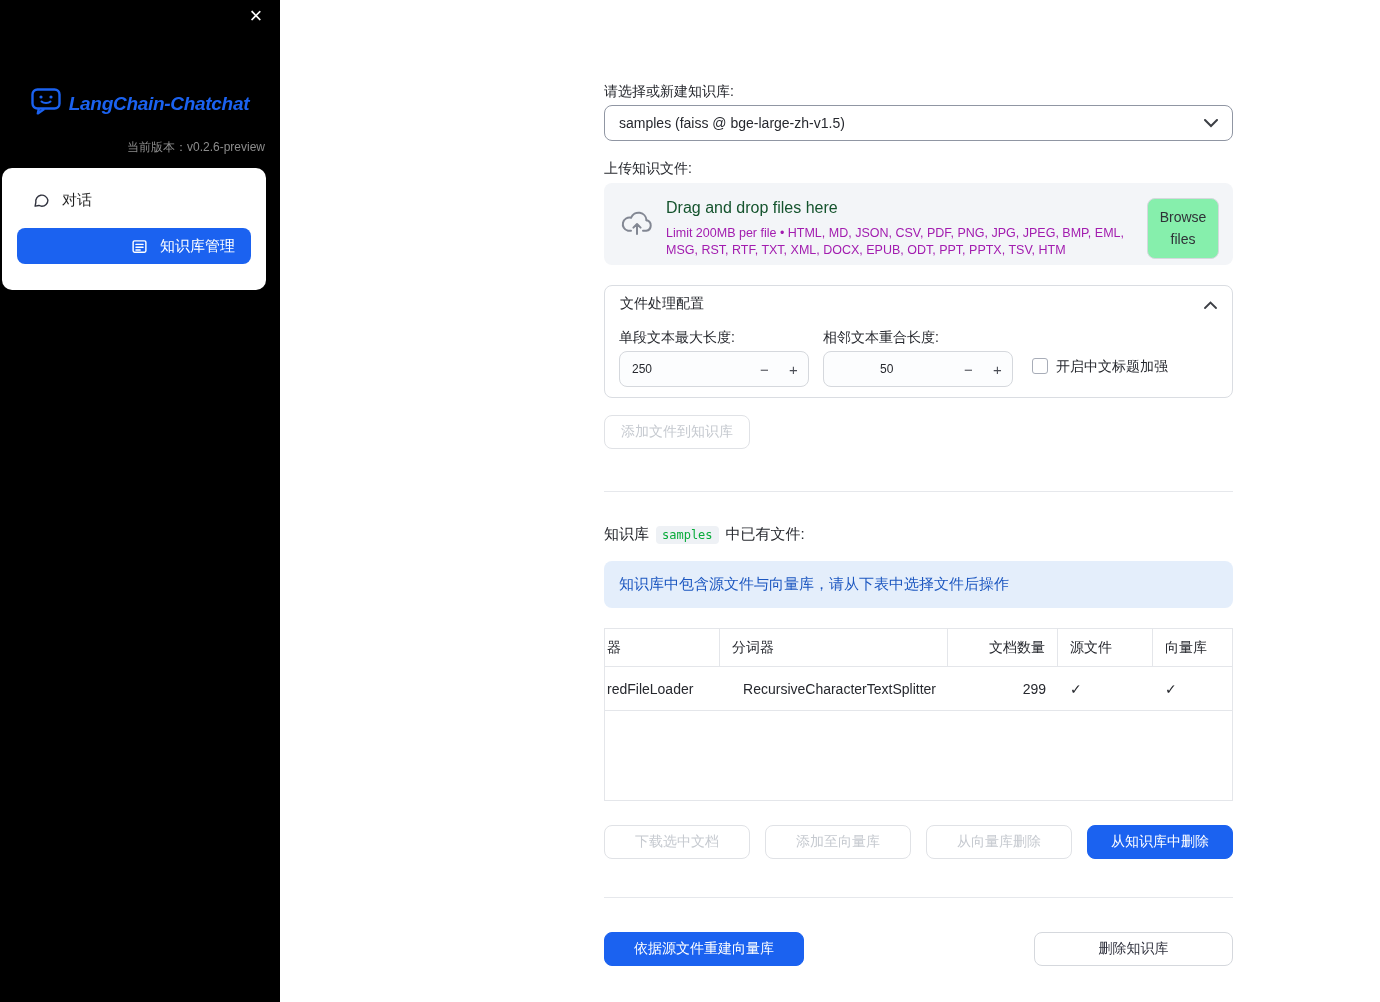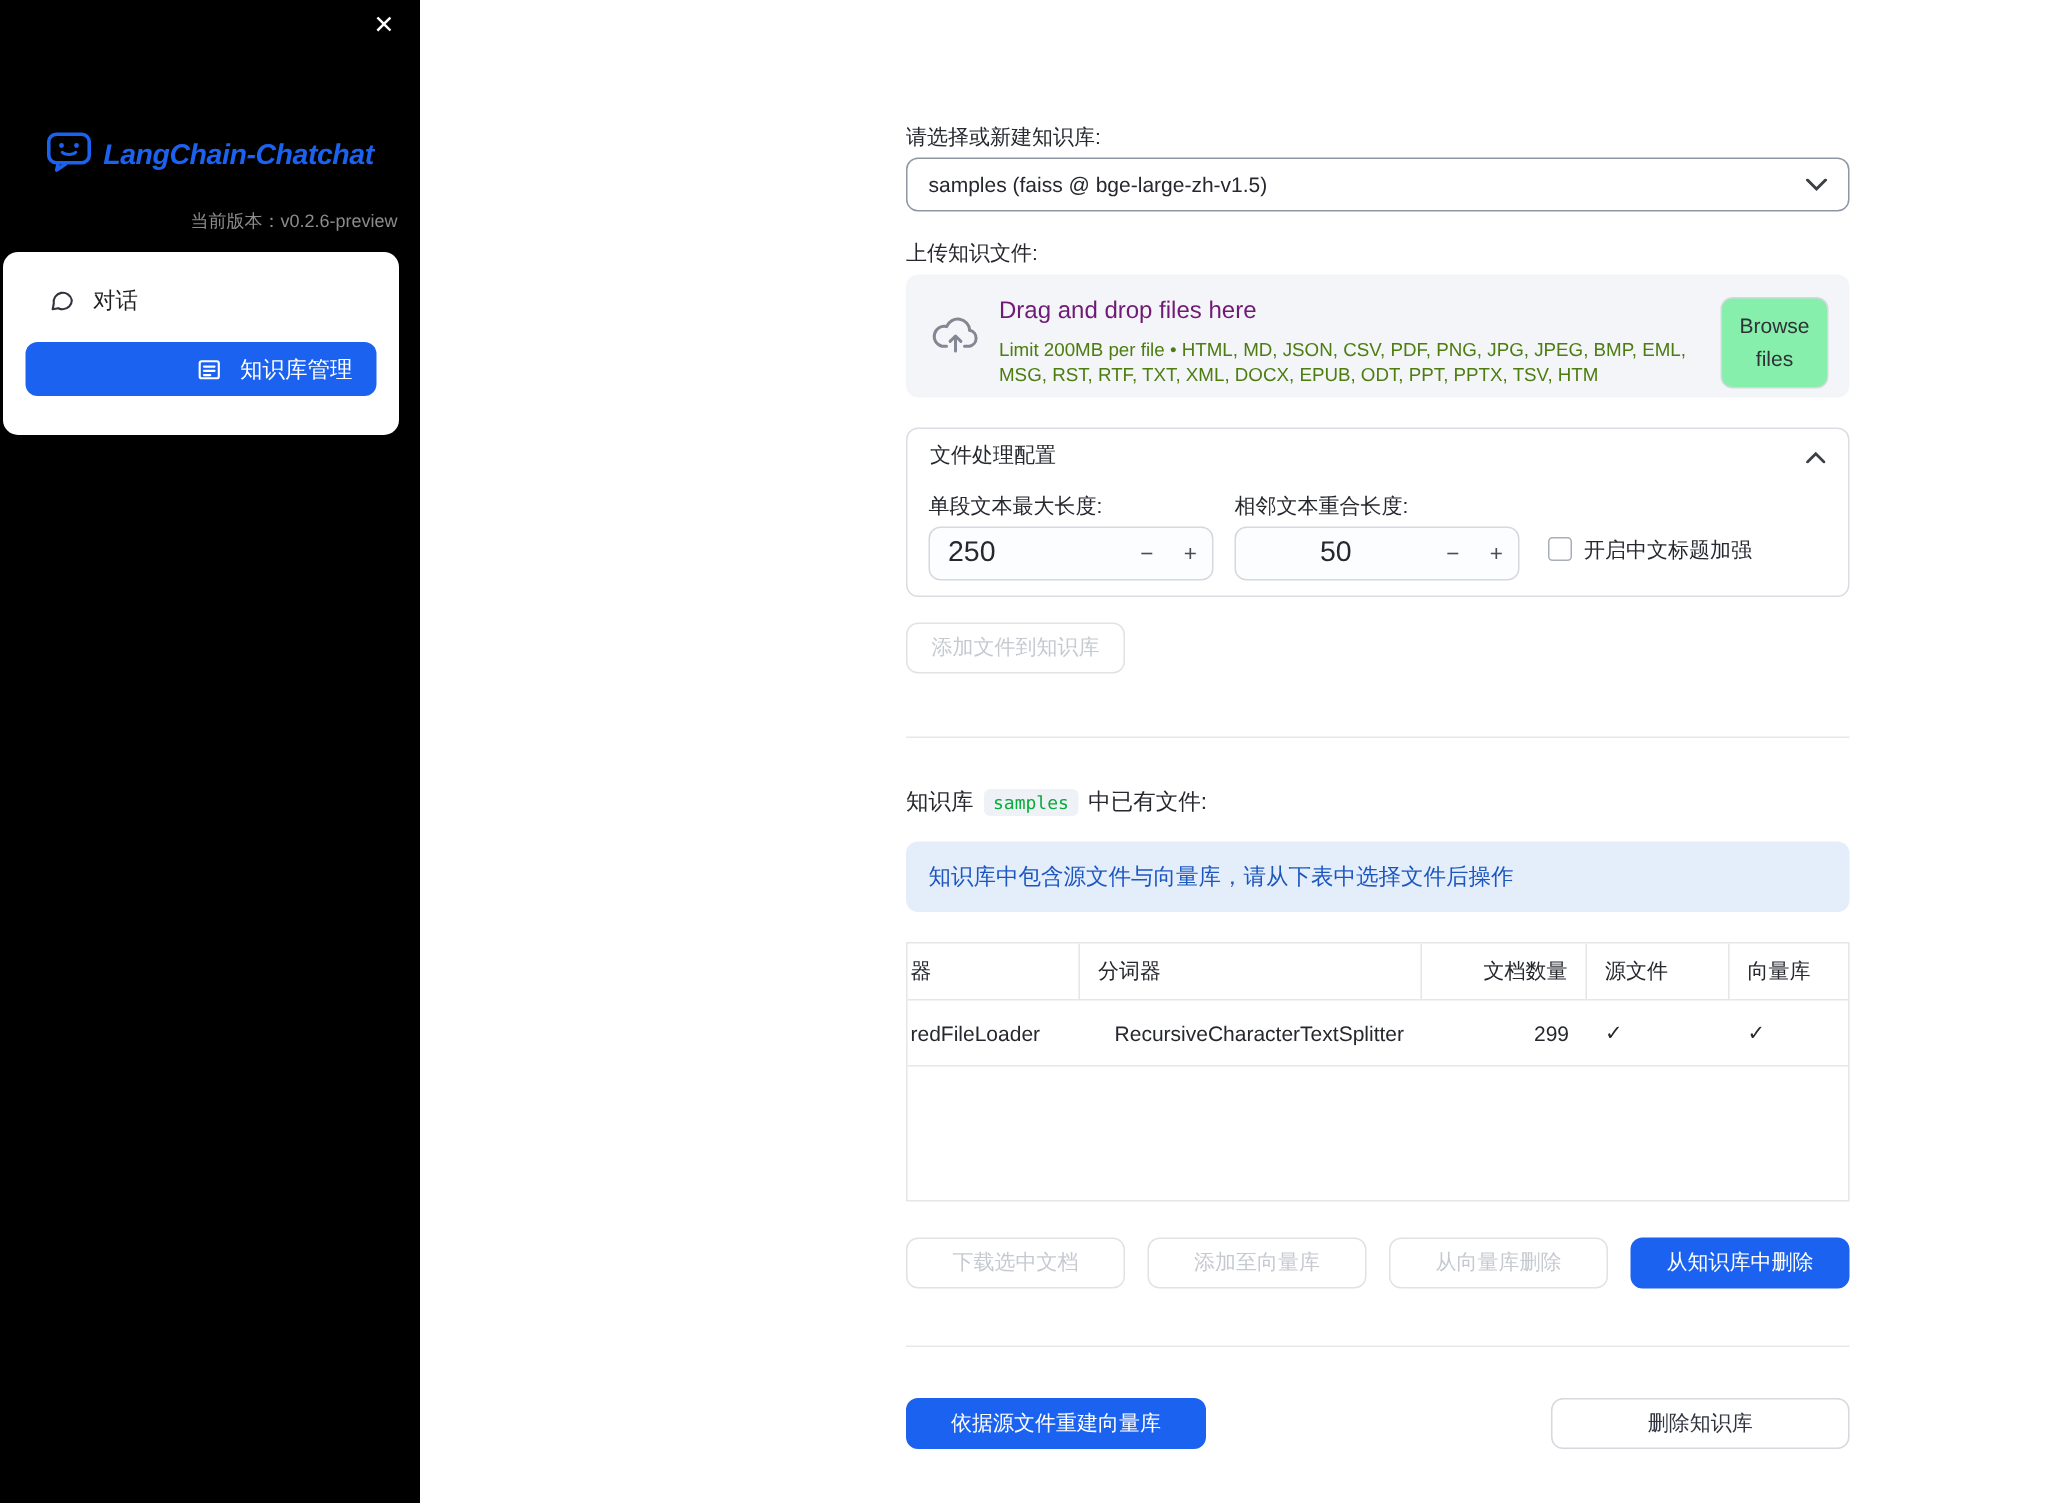--- a/index.html
+++ b/index.html
@@ -25,36 +25,36 @@
   .lbl { position:absolute; font-size:14px; color:#26282e; }
   .kb-label { top:83px; left:0; }
 
   .selectbox { position:absolute; top:105px; left:0; width:629px; height:36px; background:#ffffff;
     border:1px solid #9096a3; border-radius:8px; display:flex; align-items:center; padding:0 14px;
     font-size:14px; color:#26282e; cursor:pointer; justify-content:space-between; }
 
   .upload-label { top:160px; left:0; }
   .uploader { position:absolute; top:183px; left:0; width:629px; height:82px; background:#f3f5f8; border-radius:8px; }
   .cloud { position:absolute; left:16px; top:26px; }
-  .drop-title { position:absolute; left:62px; top:16px; font-size:16px; color:#701a75; }
-  .drop-limit { position:absolute; left:62px; top:42px; width:478px; font-size:12.5px; color:#4d7c0f; line-height:1.32; }
+  .drop-title { position:absolute; left:62px; top:16px; font-size:16px; color:#14532d; }
+  .drop-limit { position:absolute; left:62px; top:42px; width:478px; font-size:12.5px; color:#a21caf; line-height:1.32; }
   .browse-btn { position:absolute; right:14px; top:15px; width:72px; min-height:52px; background:#86efac;
     border:1px solid #d5d8dd; border-radius:8px; font-size:14px; color:#2f3237; padding:7px 8px;
     line-height:1.6; text-align:center; cursor:pointer; }
 
   .expander { position:absolute; top:285px; left:0; width:629px; height:113px; border:1px solid #dadde2; border-radius:8px; background:#fff; }
   .exp-header { height:36px; padding:0 15px; display:flex; align-items:center; justify-content:space-between;
     font-size:14px; color:#26282e; cursor:pointer; }
   .maxlen-label { left:14px; top:43px; }
   .overlap-label { left:218px; top:43px; }
   .numinput { position:absolute; width:190px; height:36px; border:1px solid #d5d8dd; border-radius:8px;
     background:#fcfdfe; display:flex; align-items:center; }
   .num1 { left:14px; top:65px; }
   .num2 { left:218px; top:65px;padding-left:44px; }
-  .numinput .val { flex:1; padding-left:12px; font-size:19px; color:#26282e; }
+  .numinput .val { flex:1; padding-left:12px; font-size:12px; color:#26282e; }
   .step { width:29px; text-align:center; font-size:15px; color:#4a4d55; cursor:pointer; user-select:none; }
   .cbx { position:absolute; left:427px; top:72px; width:16px; height:16px; border:1.5px solid #a8adb8;
     border-radius:3px; background:#fff; cursor:pointer; }
   .cbx-label { position:absolute; left:451px; top:72px; font-size:14px; color:#26282e; }
 
   .btn { display:flex; align-items:center; justify-content:center; border-radius:8px; font-size:14px;
     height:34px; cursor:pointer; border:1px solid #d5d8dd; background:#fff; color:#31333f; }
   .btn-disabled { border-color:#e0e2e6; color:#c6cad0; cursor:default; }
   .btn-primary { background:#1b62f0; border-color:#1b62f0; color:#ffffff; }
 

